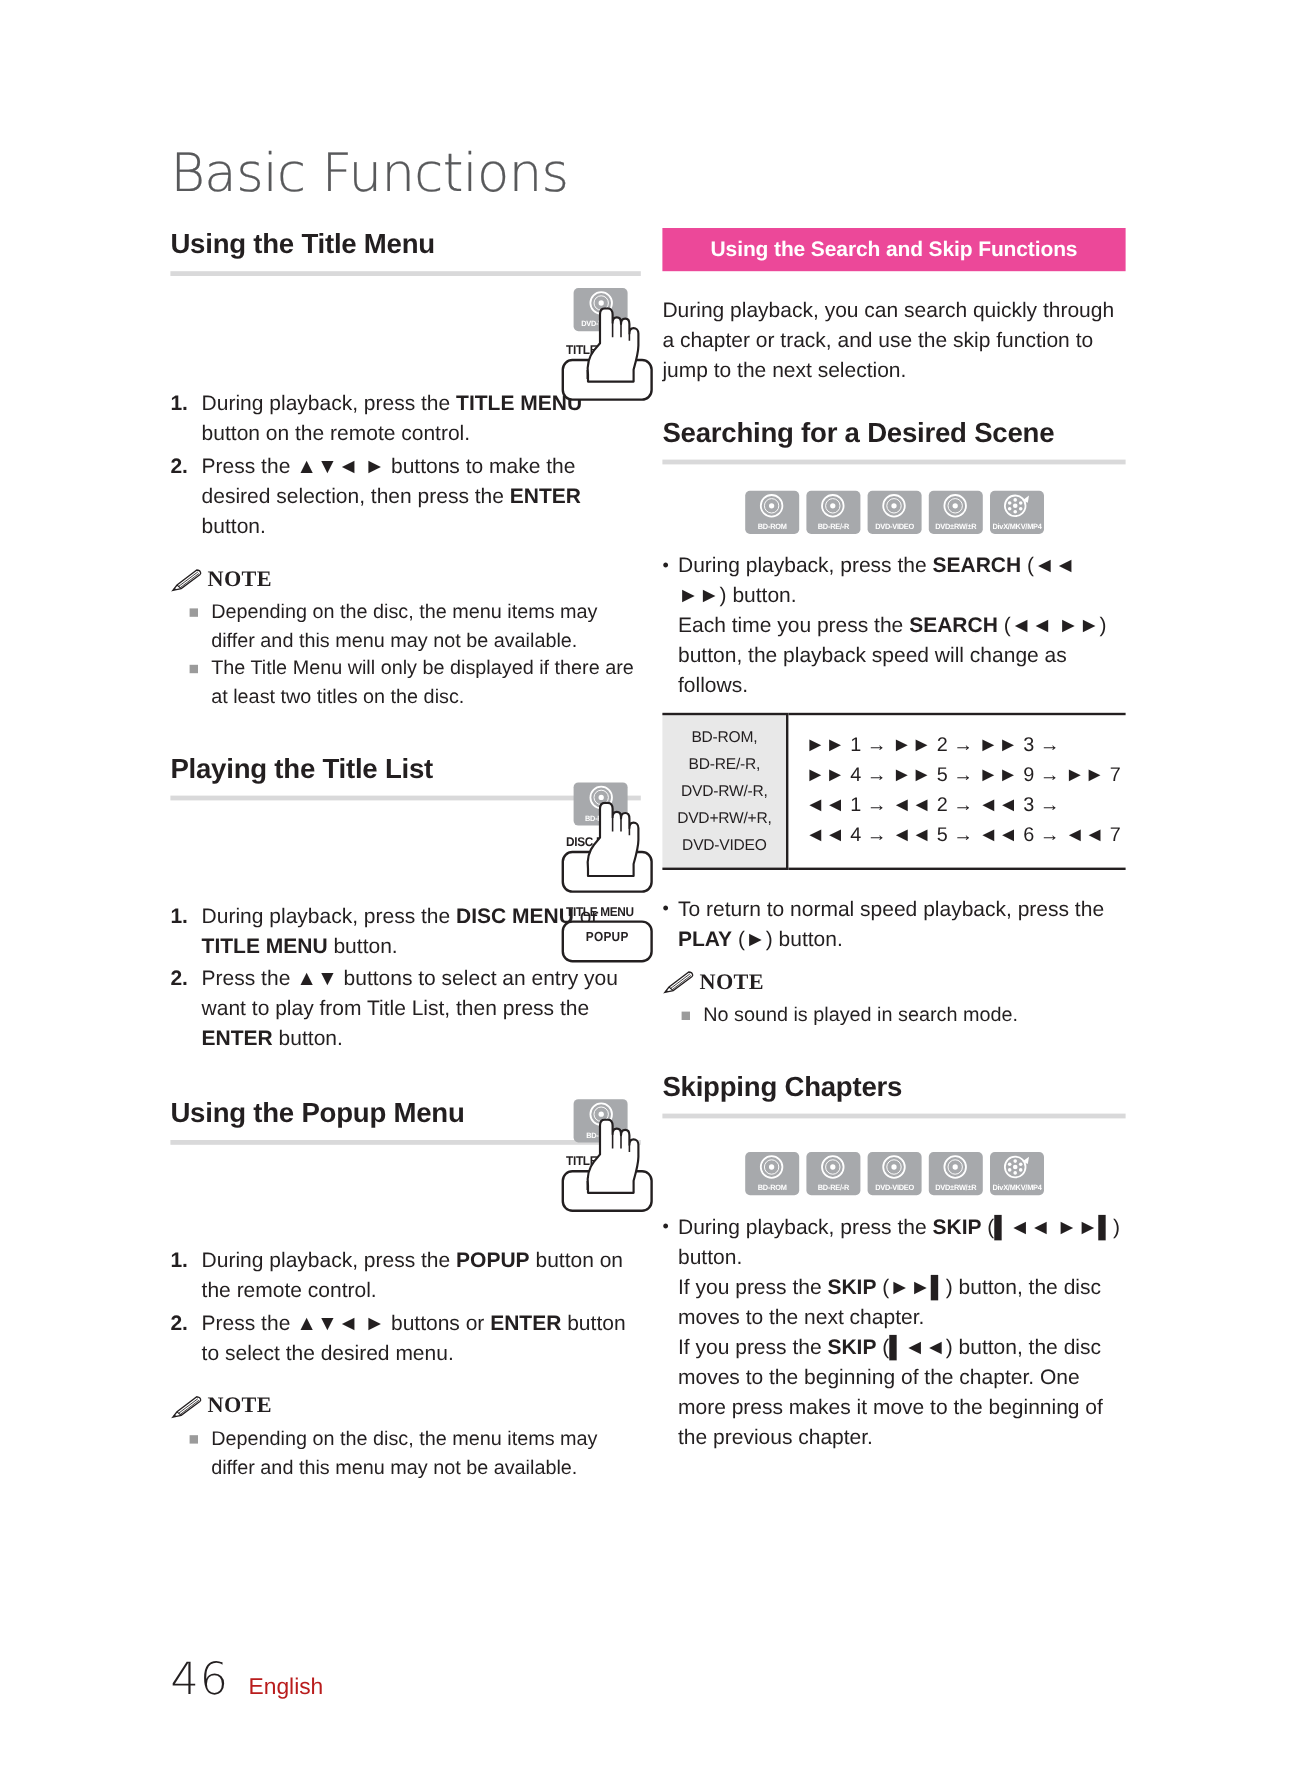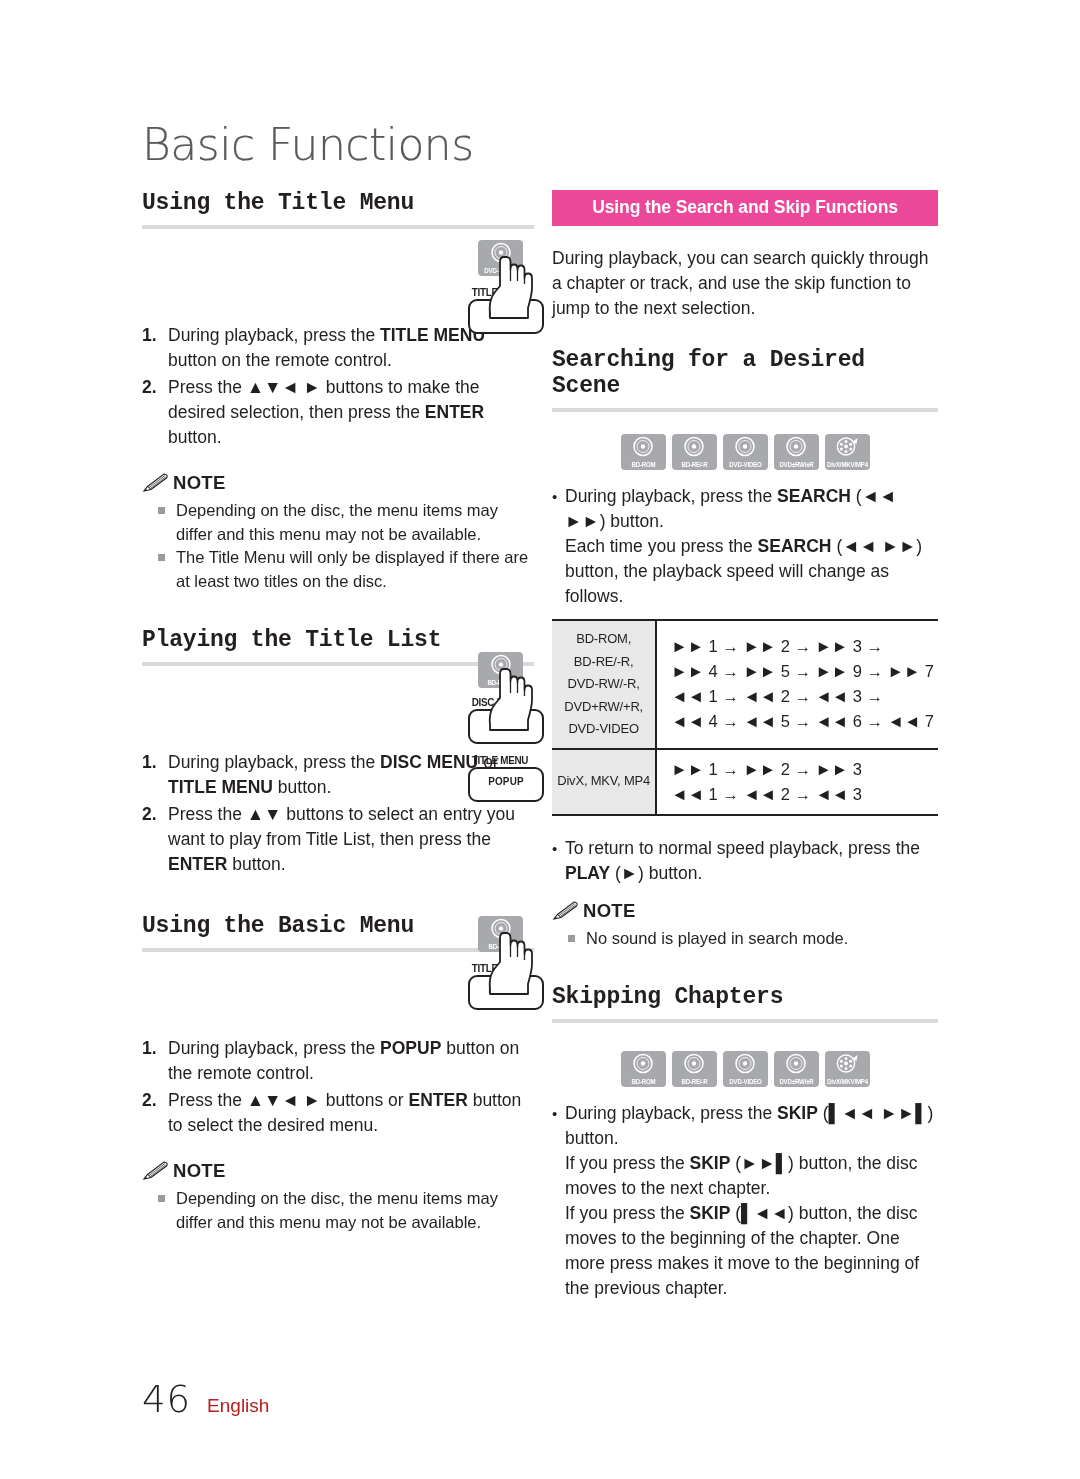--- a/index.html
+++ b/index.html
@@ -51,21 +51,20 @@
   }
 
   
   h2.sec-head {
     font-size: 23px;
     font-weight: bold;
     margin: 0;
     padding: 0 0 9px 0;
     letter-spacing: -0.2px;
     color: #231f20;
-    font-family: Liberation Mono, monospace;
   }
   .sec-rule {
     height: 4px;
     background: #d9d9da;
     margin-bottom: 8px;
   }
   .banner {
     background: #ec4899;
     color: #ffffff;
     font-size: 17.5px;
@@ -114,20 +113,21 @@
     font-size: 15px;
     line-height: 25px;
   }
   .bullet-text { flex: 1 1 auto; }
 
   
   .note-head {
     display: flex;
     align-items: center;
     margin: 0 0 5px 0;
+    font-family: Liberation Serif, serif;
   }
   .note-pencil {
     width: 27px; height: 20px;
     margin-right: 4px;
     display: block;
   }
   .note-label {
     font-size: 18.5px;
     font-weight: bold;
     letter-spacing: 0.3px;
@@ -340,21 +340,21 @@
         <span class="step-text">During playback, press the <b>DISC MENU</b> or <b>TITLE MENU</b> button.</span>
       </div>
       <div class="step">
         <span class="step-num">2.</span>
         <span class="step-text">Press the ▲▼ buttons to select an entry you want to play from Title List, then press the <b>ENTER</b> button.</span>
       </div>
     </div>
 
     <div class="spacer-34"></div>
 
-    <h2 class="sec-head">Using the Basic Menu</h2>
+    <h2 class="sec-head">Using the Popup Menu</h2>
     <div class="sec-rule"></div>
 
     <div style="height:76px"></div>
 
     <div class="steps">
       <div class="step">
         <span class="step-num">1.</span>
         <span class="step-text">During playback, press the <b>POPUP</b> button on the remote control.</span>
       </div>
       <div class="step">
@@ -541,29 +541,20 @@
               <div>DVD+RW/+R,</div>
               <div>DVD-VIDEO</div>
             </td>
         <td class="c2">
           <div>►► 1 → ►► 2 → ►► 3 →</div>
           <div>►► 4 → ►► 5 → ►► 9 → ►► 7</div>
           <div>◄◄ 1 → ◄◄ 2 → ◄◄ 3 →</div>
           <div>◄◄ 4 → ◄◄ 5 → ◄◄ 6 → ◄◄ 7</div>
         </td>
       </tr>
-      <tr class="divider">
-        <td class="c1">
-              <div>DivX, MKV, MP4</div>
-            </td>
-        <td class="c2">
-          <div>►► 1 → ►► 2 → ►► 3</div>
-          <div>◄◄ 1 → ◄◄ 2 → ◄◄ 3</div>
-        </td>
-      </tr>
     </tbody>
       </table>
 
     <div class="spacer-20"></div>
 
     <div class="bullet">
       <span class="bullet-dot">•</span>
       <span class="bullet-text">To return to normal speed playback, press the <b>PLAY</b> (►) button.</span>
     </div>
 

